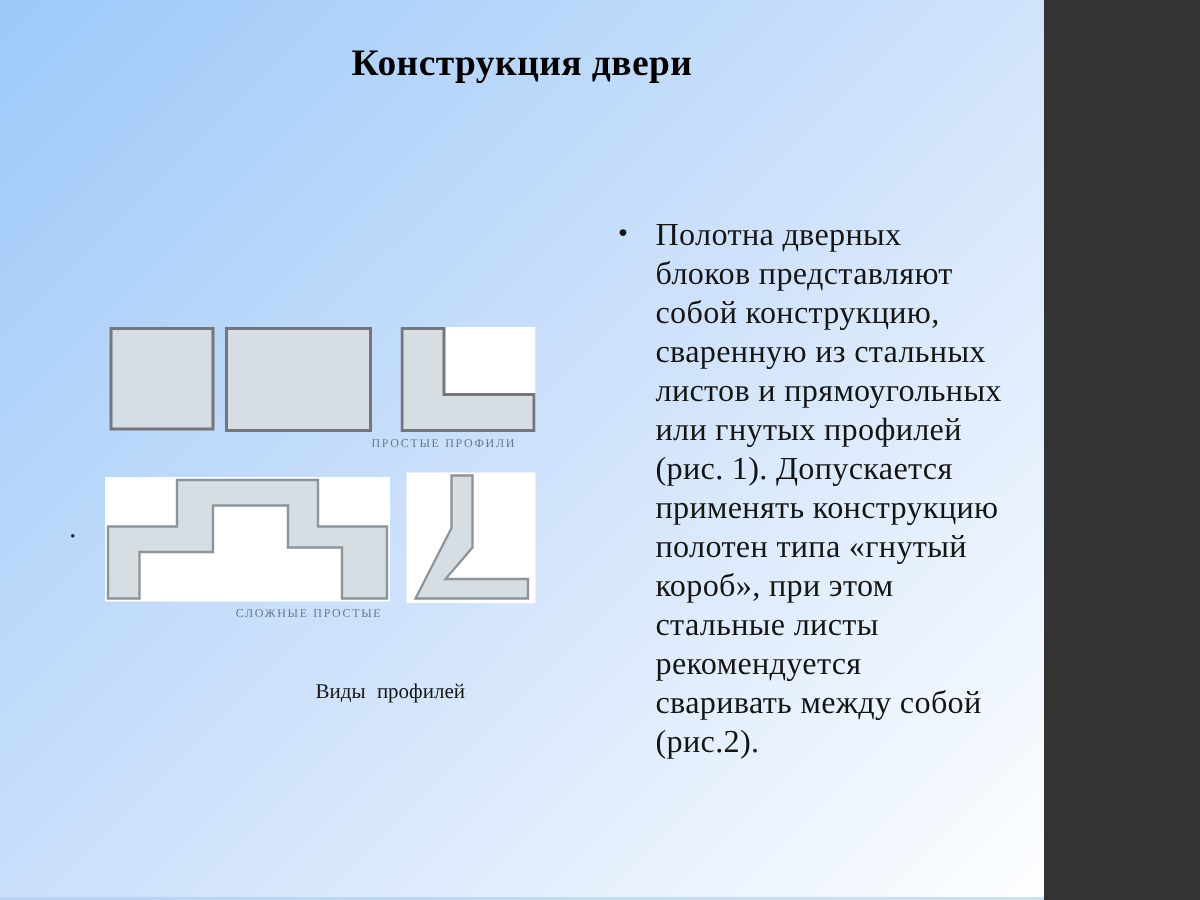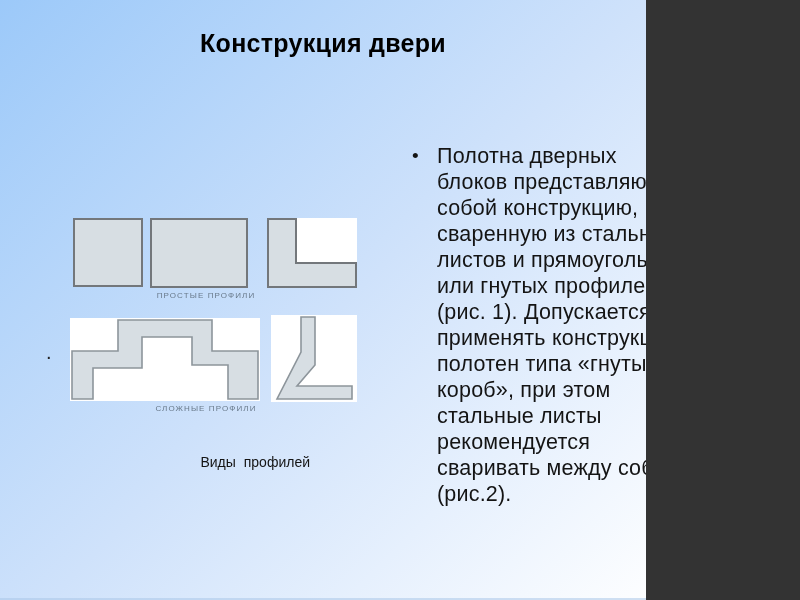--- a/index.html
+++ b/index.html
@@ -1,19 +1,19 @@
 <!DOCTYPE html>
 <html style="--bg-start: #9cc9f9; --bg-mid: #cfe2fb; --bg-end: #fdfeff; --title-color: #000000; --body-color: #141414; --profile-fill: #d7dee3; --profile-stroke-dark: #73777b; --profile-stroke-light: #8d959b; --label-color: #68798a; --figure-bg: #ffffff; --bottom-line: #a9c6e8;"><head>
 <meta charset="utf-8">
 <style>
   html,body { margin:0; padding:0; background:#333; }
   .slide {
-    position:relative; width:646px; height:600px; overflow:hidden;
+    position:relative; width:696px; height:600px; overflow:hidden;
     background: linear-gradient(135deg, var(--bg-start,#9cc9f9) 0%, var(--bg-mid,#cfe2fb) 52%, var(--bg-end,#fdfeff) 100%);
-    font-family:Liberation Sans, sans-serif;
+    font-family:Liberation Serif, serif;
   }
   .slide::after {
     content:""; position:absolute; left:0; right:0; bottom:0; height:2px;
     background: var(--bottom-line,#a9c6e8); opacity:.55;
   }
   .title {
     position:absolute; top:29px; left:0; width:100%; margin:0; text-align:center;
     font-size:25px; font-weight:bold; letter-spacing:.3px; color:var(--title-color,#000);
   }
   
@@ -30,21 +30,21 @@
   .profile { fill:var(--profile-fill,#d7dee3); stroke-linejoin:miter; }
   .stroke-dark  { stroke:var(--profile-stroke-dark,#73777b);  stroke-width:2; }
   .stroke-light { stroke:var(--profile-stroke-light,#8d959b); stroke-width:1.6; }
   .whitebox { position:absolute; background:var(--figure-bg,#fff); }
   .box1 { left:70px;  top:318px; width:190px; height:83px; }
   .box2 { left:271px; top:315px; width:86px;  height:87px; }
   .figlabel {
     position:absolute; left:68px; width:276px; text-align:center;
     font-size:8px; letter-spacing:1.1px; color:var(--label-color,#68798a);
   }
-  .label1 { top:291px; }
+  .label1 { top:291px;text-align:right; }
   .label2 { top:404px; }
   .caption {
     position:absolute; left:110px; top:454px; width:200px; text-align:right;
     font-size:14px; color:var(--body-color,#111); word-spacing:4px;
   }
   .stray-bullet {
     position:absolute; left:46px; top:341px; font-size:20px; color:#222;
   }
   
   .body-block { position:absolute; left:412px; top:143px; width:352px; display:flex; align-items:flex-start; }
@@ -78,21 +78,21 @@
         <path class="profile stroke-light" d="M 2 81 L 2 33 L 48 33 L 48 2 L 142 2 L 142 33 L 188 33 L 188 81 L 158 81 L 158 47 L 122 47 L 122 19 L 72 19 L 72 50 L 23 50 L 23 81 Z"></path>
       </svg>
     </div>
 
     <div class="whitebox box2">
       <svg width="86" height="87" viewBox="0 0 86 87">
         <path class="profile stroke-light" d="M 30 2 L 44 2 L 44 50 L 26 71 L 81 71 L 81 84 L 6 84 L 30 37 Z"></path>
       </svg>
     </div>
 
-    <div class="figlabel label2">СЛОЖНЫЕ ПРОФИЛИ</div>
+    <div class="figlabel label2">СЛОЖНЫЕ ПРОСТЫЕ</div>
 
     <div class="caption">Виды профилей</div>
   </div>
 
   <div class="stray-bullet">.</div>
 
   <div class="body-block">
     <span class="marker">•</span>
     <div class="body-text">Полотна дверных
 блоков представляют

